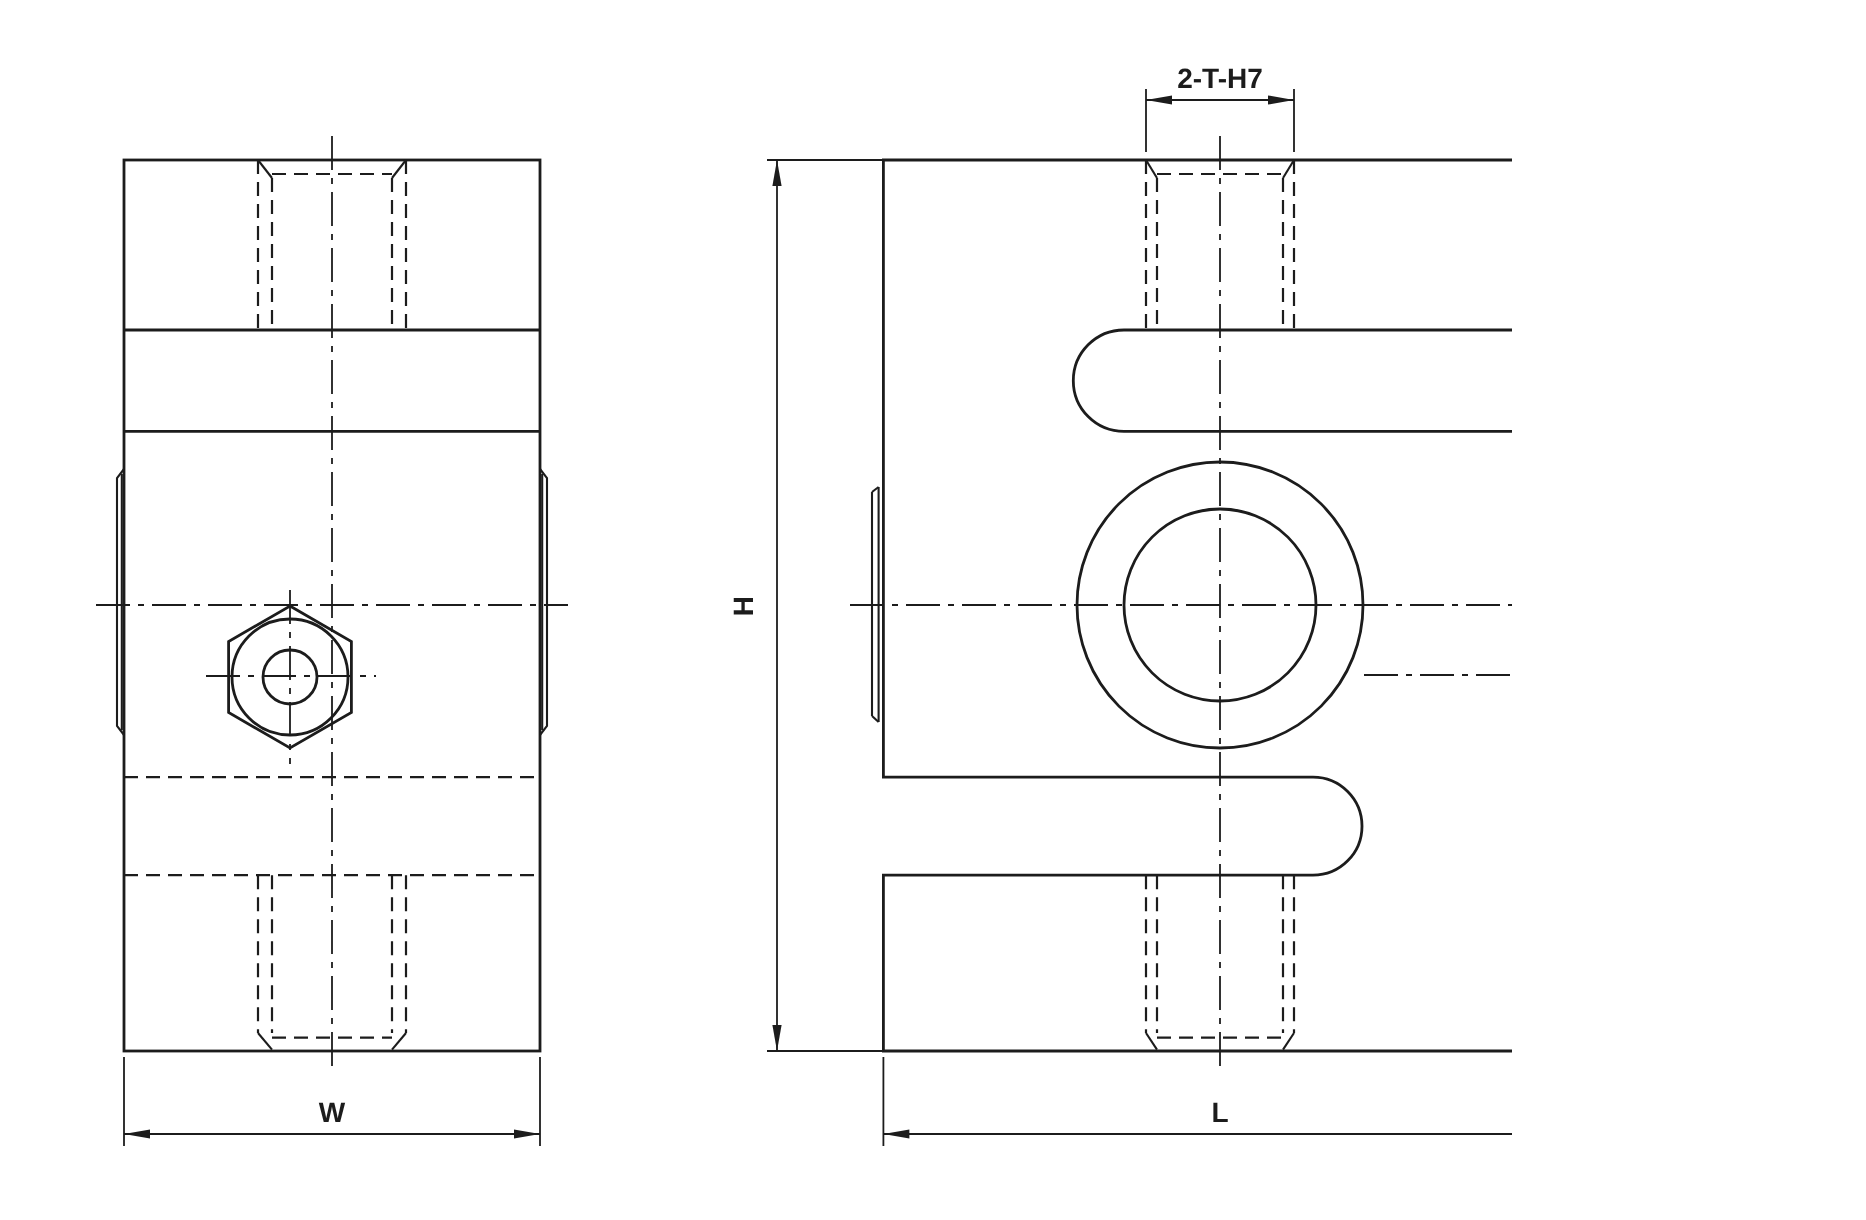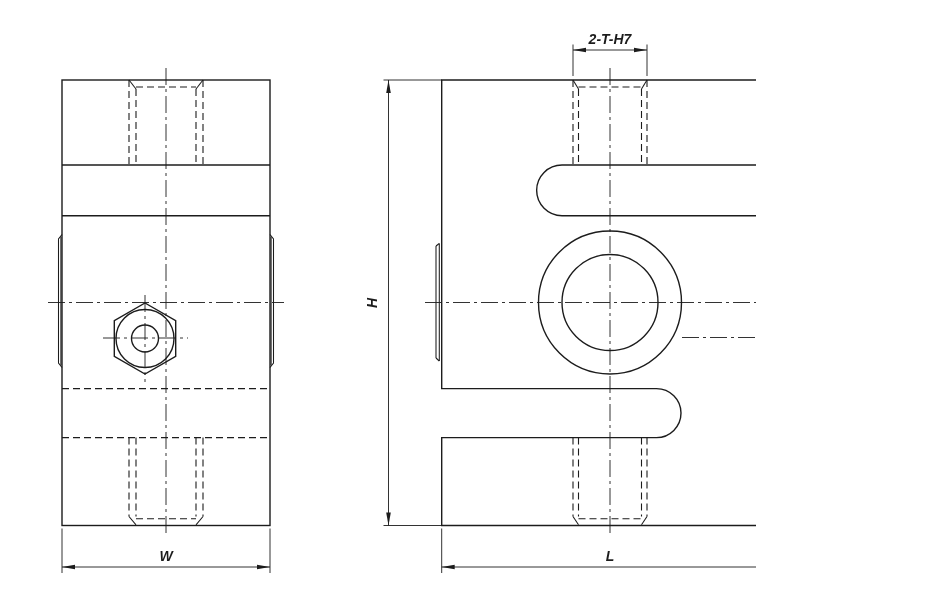--- a/index.html
+++ b/index.html
@@ -1,17 +1,17 @@
 <!DOCTYPE html>
 <html><head>
 <meta charset="utf-8">
 <style>
   html,body{margin:0;padding:0;background:#ffffff;}
   .stage{position:relative;width:756px;height:610px;background:#ffffff;overflow:hidden;
-         font-family:"Liberation Sans", sans-serif;font-style:italic;}
+         font-family:"Liberation Sans", sans-serif;}
   svg{display:block}
   .ol{fill:none;stroke-width:1.4;stroke-linejoin:miter;stroke-linecap:butt;}
   .tl{fill:none;stroke-width:1.05;}
   .hid{fill:none;stroke-width:1.1;stroke-dasharray:7 4;}
   .cl{fill:none;stroke-width:0.9;stroke-dasharray:17 4 3 4;}
   .dim{fill:none;stroke-width:0.9;}
   .zig{fill:none;stroke-width:2.2;stroke-linejoin:miter;}
   .lbl{font-family:"Liberation Sans", sans-serif;font-size:14px;font-weight:700;}
 </style>
 </head>

